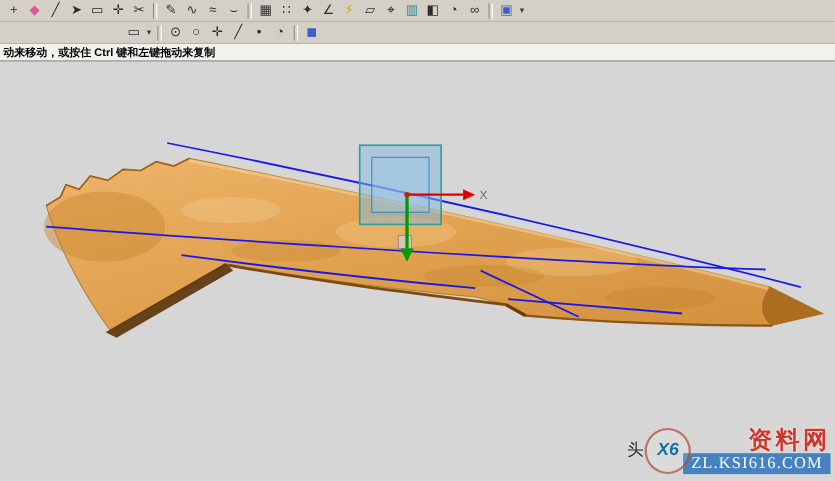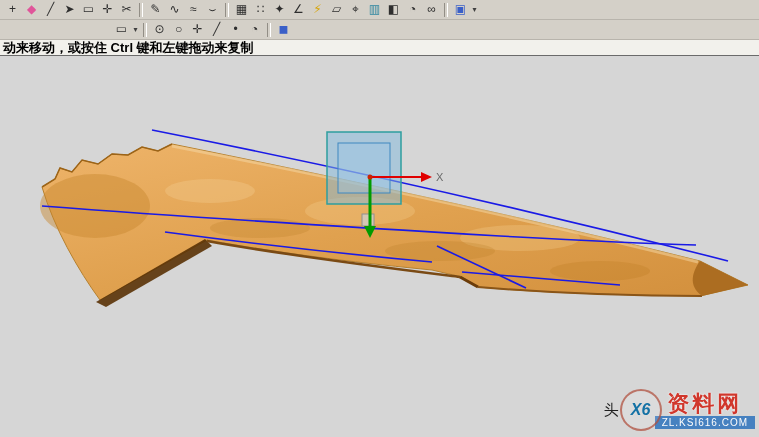--- a/index.html
+++ b/index.html
@@ -13,37 +13,37 @@
   .toolbar.row2 { padding-left:112px; }
   .tb { width:19px; height:17px; display:inline-flex; align-items:center; justify-content:center;
         font-size:12px; line-height:17px; color:#2e2e2e; cursor:default; }
   .caret { width:9px; font-size:8px; color:#404040; display:inline-flex; align-items:center; justify-content:center; }
   .sep { width:4px; height:14px; border-left:1px solid #928e86; border-right:1px solid #ffffff; margin:0 3px; }
   .pink { color:#e0559a; } .yellow { color:#d8a400; } .blue { color:#3a5fc8; } .teal { color:#2e86a0; }
 
   
   .statusbar { height:16px; flex:0 0 auto; background:#f2f1ec; border-bottom:1px solid #6b6b6b;
                display:flex; align-items:center; padding:0 3px; }
-  .statusbar span { font-size:13px; font-weight:bold; color:#000; white-space:nowrap; }
+  .statusbar span { font-size:10px; font-weight:bold; color:#000; white-space:nowrap; }
 
   
   .viewport { position:relative; flex:1 1 auto; background:#d6d6d6; overflow:hidden; }
   .viewport svg { position:absolute; left:0; top:0; }
 
   
   .watermark { position:absolute; right:4px; bottom:6px; display:flex; align-items:center; opacity:.92; }
   .wm-prefix { font-size:15px; color:#111; margin-right:1px; }
   .wm-logo { width:42px; height:42px; border:2px solid rgba(170,60,40,.7); border-radius:50%;
              display:flex; align-items:center; justify-content:center; color:#0369a1;
              font-style:italic; font-size:16px; font-weight:bold; margin-right:-7px;
              background:rgba(255,255,255,.12); z-index:1; }
-  .wm-col { display:flex; flex-direction:column; align-items:center; }
+  .wm-col { display:flex; flex-direction:column; align-items:flex-end; }
   .wm-name { color:#d02a1e; font-size:22px; font-weight:bold; letter-spacing:3px;
              text-shadow:0 0 2px #ffffff, 0 0 1px #ffffff; line-height:24px; }
-  .wm-url { background:#3a7abf; color:#fff; font-size:10px; padding:1px 7px; letter-spacing:1px; }
+  .wm-url { background:#3a7abf; color:#fff; font-size:15px; padding:1px 7px; letter-spacing:1px;font-family:Liberation Serif, serif; }
 </style>
 </head>
 <body>
 
 <div class="app">
 
   <div class="toolbar row1">
     <span class="tb">+</span>
     <span class="tb pink">◆</span>
     <span class="tb">╱</span>

